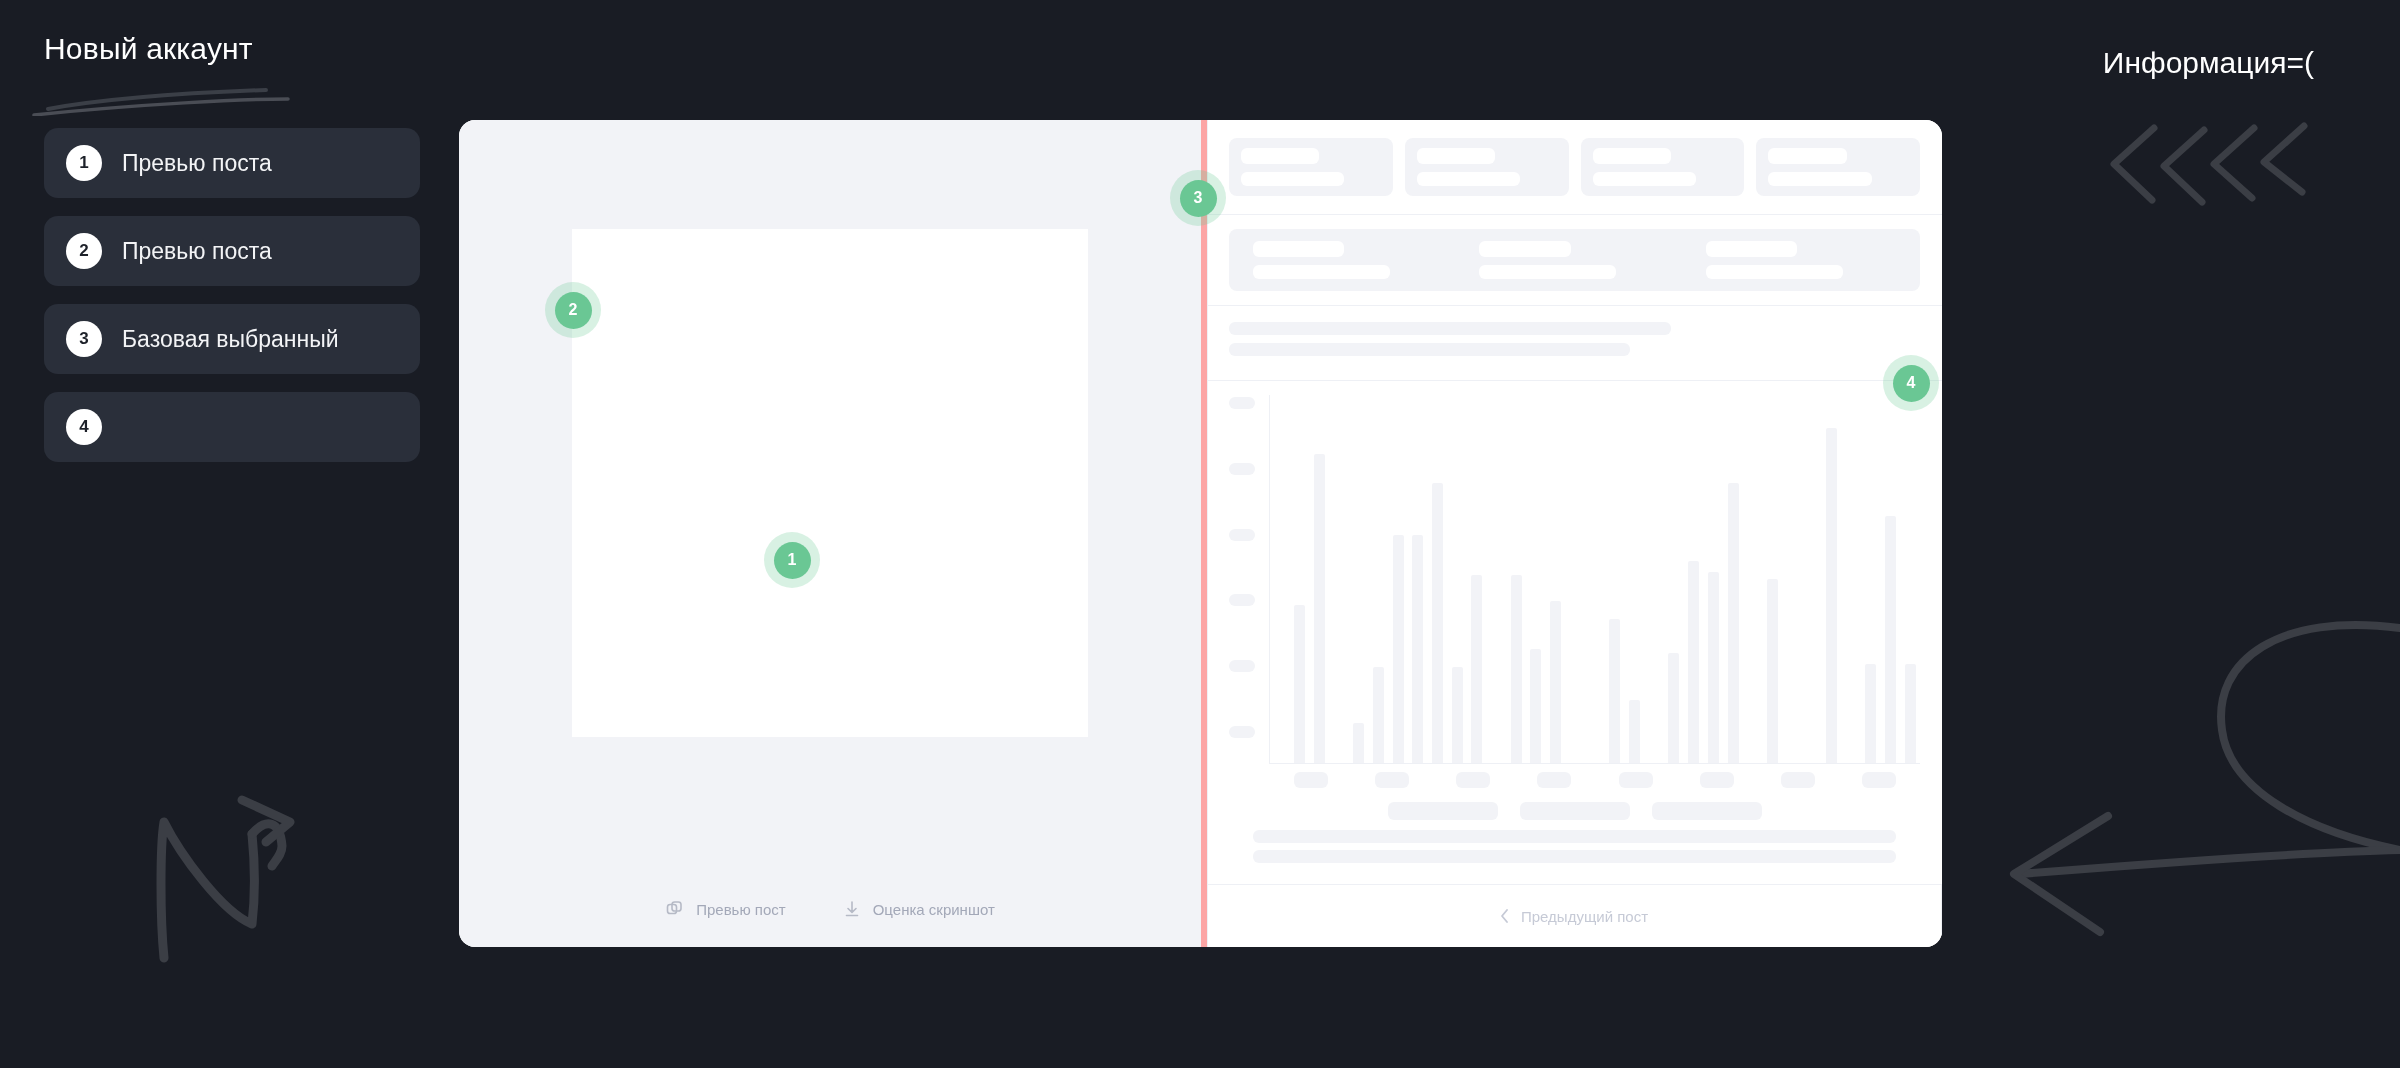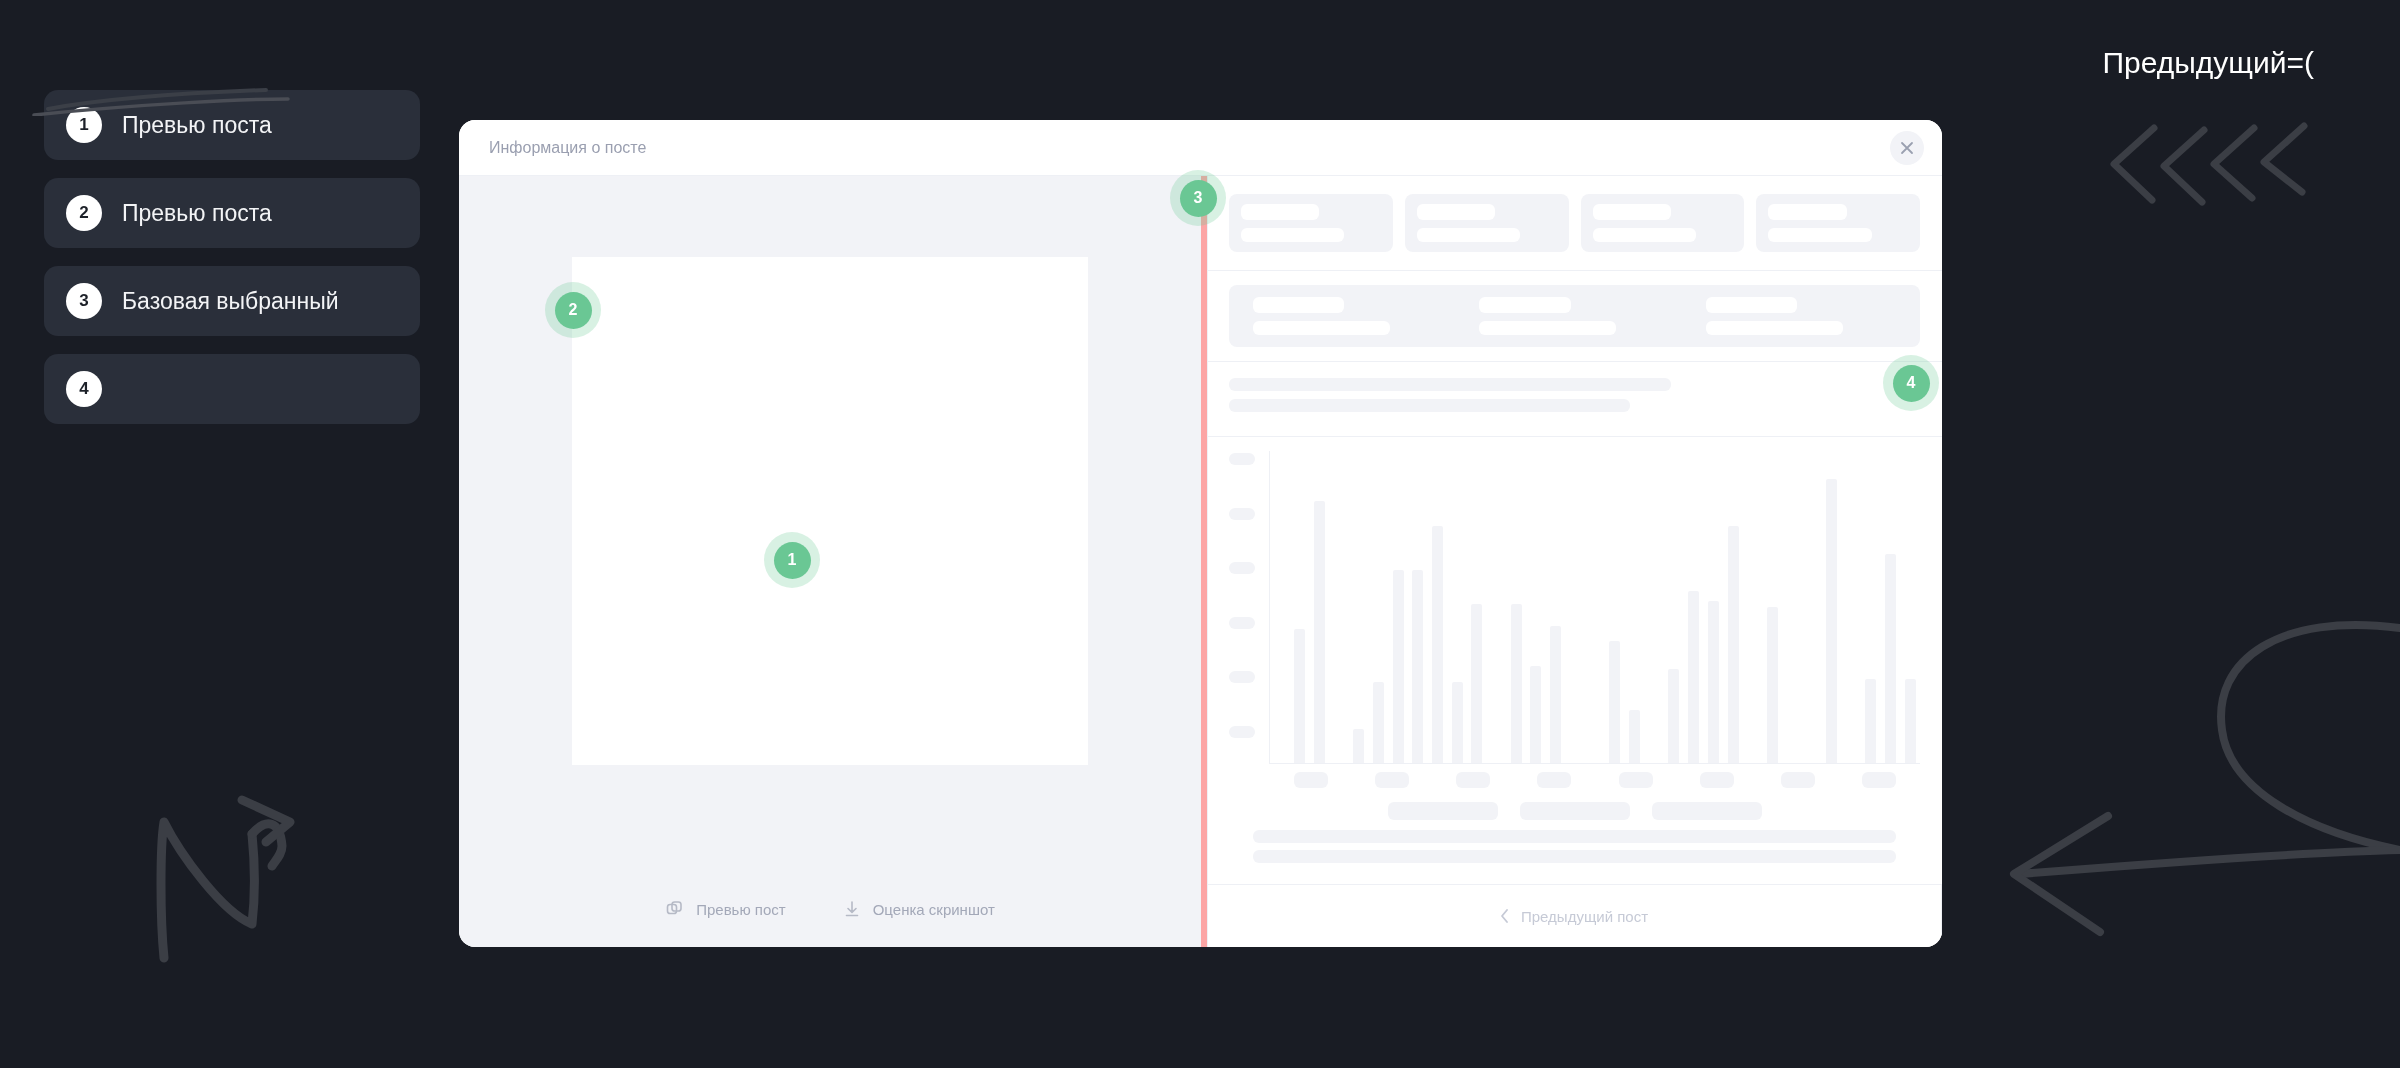--- a/index.html
+++ b/index.html
@@ -230,20 +230,21 @@
   }
   #marker-1 { left:764px; top:532px; }
   #marker-2 { left:545px; top:282px; }
   #marker-3 { left:1170px; top:170px; }
   #marker-4 { left:1883px; top:355px; }
 </style>
 </head>
 <body>
 
 <div id="sidebar">
+  <h1 id="page-title">Новый аккаунт</h1>
 
   <svg id="title-underline" viewBox="0 0 340 34">
     <path d="M18 27 C 90 14, 180 10, 236 8" stroke="#3b3f47" stroke-width="4" fill="none" stroke-linecap="round"></path>
     <path d="M4 33 C 110 22, 215 17, 258 17" stroke="#4a4d55" stroke-width="3.5" fill="none" stroke-linecap="round"></path>
   </svg>
 
   <div class="step-list">
     <div class="step-item">
       <span class="step-num">1</span>
       <span class="step-label">Превью поста</span>
@@ -255,21 +256,21 @@
     <div class="step-item">
       <span class="step-num">3</span>
       <span class="step-label">Базовая выбранный</span>
     </div>
     <div class="step-item">
       <span class="step-num">4</span>
     </div>
   </div>
 </div>
 
-<div id="oops-text">Предыдущий=(</div>
+<div id="oops-text">Информация=(</div>
 
 <svg id="chevrons" viewBox="0 0 210 100">
   <g stroke="#3b3e45" stroke-width="7" fill="none" stroke-linecap="round" stroke-linejoin="round">
     <polyline points="48,8 8,44 46,80"></polyline>
     <polyline points="98,10 58,46 96,82"></polyline>
     <polyline points="148,8 108,44 146,78"></polyline>
     <polyline points="198,6 158,42 196,72"></polyline>
   </g>
 </svg>
 
@@ -284,28 +285,20 @@
 <svg id="n-doodle" viewBox="0 0 220 230">
   <g stroke="#3b3e45" stroke-width="9" fill="none" stroke-linecap="round" stroke-linejoin="round">
     <path d="M34 168 C 30 128, 30 56, 34 32 C 50 64, 92 122, 122 134 C 126 100, 124 64, 122 44"></path>
     <path d="M122 44 C 136 28, 150 30, 152 56 C 152 64, 146 70, 142 76"></path>
     <polyline points="112,10 160,32 136,52"></polyline>
   </g>
 </svg>
 
 <div id="modal">
 
-  <div id="modal-header">
-    <span id="modal-title">Информация о посте</span>
-    <button id="close-btn" aria-label="close">
-      <svg width="14" height="14" viewBox="0 0 14 14">
-        <path d="M2 2 L12 12 M12 2 L2 12" stroke="#9aa0b0" stroke-width="1.8" stroke-linecap="round"></path>
-      </svg>
-    </button>
-  </div>
 
   <div id="modal-body">
 
     <div id="preview-pane">
       <div id="preview-canvas">
         <div id="preview-box"></div>
       </div>
       <div id="preview-actions">
         <button class="action-btn">
           <span>

